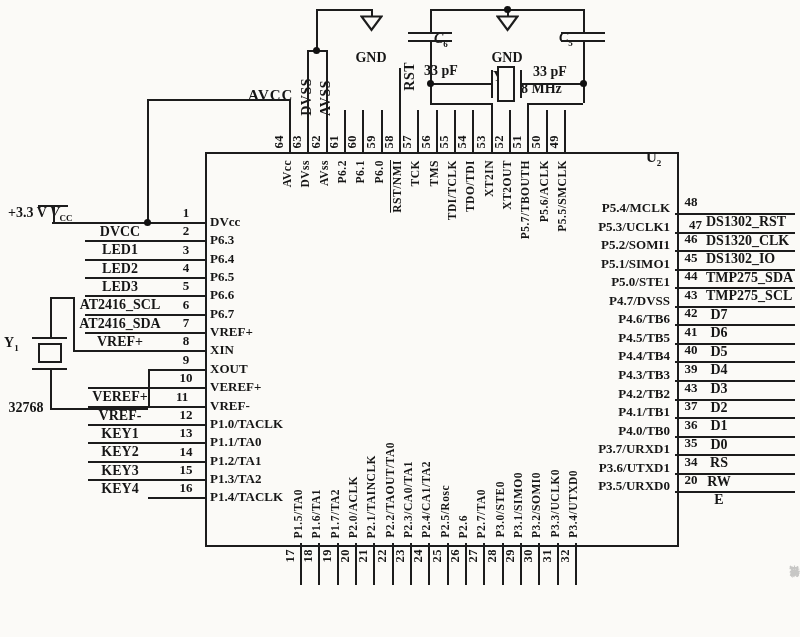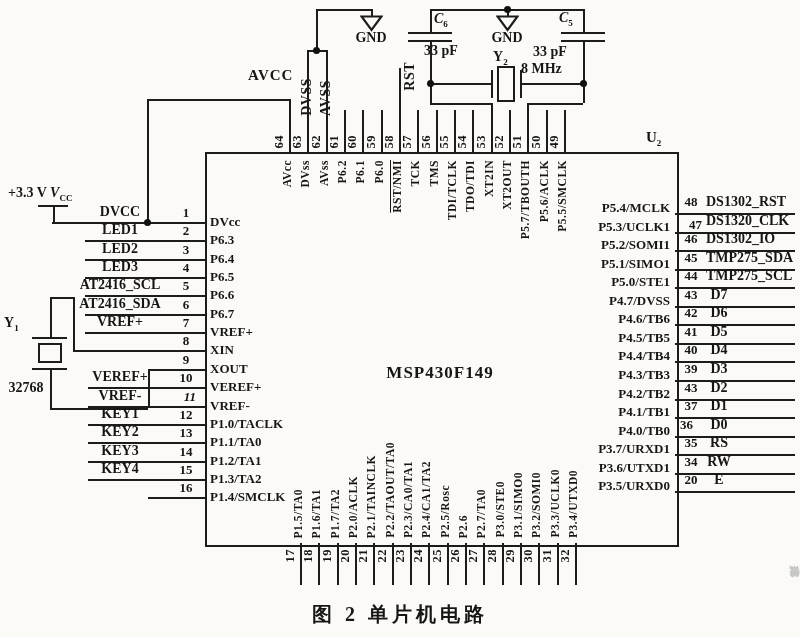--- a/index.html
+++ b/index.html
@@ -5,21 +5,21 @@
   html,body{margin:0;padding:0;background:#e8e8e8;}
   .canvas{
     position:relative;width:800px;height:637px;background:#fbfaf7;
     font-family:"Liberation Serif","DejaVu Serif",serif;color:#161616;
     overflow:hidden;margin:0 auto;
   }
   .abs{position:absolute;}
   .wire{position:absolute;background:#1c1c1c;}
   .dot{position:absolute;width:7px;height:7px;background:#111;border-radius:50%;}
   .chip{position:absolute;border:2px solid #1c1c1c;background:transparent;}
-  .lbl{position:absolute;font-weight:bold;font-size:14px;line-height:1.05;white-space:nowrap;}
+  .lbl{position:absolute;font-weight:bold;font-size:14px;line-height:1.05;white-space:nowrap;margin-top:20px;}
   .lbl.ctr{text-align:center;}
   .num{position:absolute;font-weight:bold;font-size:13px;line-height:1;white-space:nowrap;}
   .vtext{
     position:absolute;writing-mode:vertical-rl;transform:rotate(180deg);
     font-weight:bold;white-space:nowrap;line-height:1;letter-spacing:0.5px;
   }
   .vnum{font-size:12.5px;}
   .vpin{font-size:11.5px;}
   .ov{text-decoration:overline;}
   .inL{position:absolute;font-weight:bold;font-size:13px;line-height:1;white-space:nowrap;}
@@ -28,21 +28,20 @@
   sub{font-size:9px;}
   .caption{position:absolute;left:0;width:800px;text-align:center;font-size:20px;font-weight:bold;letter-spacing:4px;}
   .watermark{opacity:.45;color:#8a8a8a;font-size:10px;}
 </style>
 </head>
 <body>
 
 <div class="canvas">
 
   <div class="chip" style="left:205px;top:152px;width:470px;height:391px;"></div>
-  <div class="lbl ctr" style="left:205px;top:364px;width:470px;font-size:17px;letter-spacing:1px;">MSP430F149</div>
   <div class="lbl" style="left:646px;top:130px;font-size:15px;">
     <span>U</span><sub>2</sub>
   </div>
 
   <div class="lbl" style="left:8px;top:186px;">
     <span>+3.3 V</span>
     <span style="font-style:italic;">V</span><sub>CC</sub>
   </div>
   <div class="lbl" style="left:248px;top:68px;font-size:15px;letter-spacing:1px;">AVCC</div>
   <div class="vtext" style="left:300px;bottom:521px;font-size:14px;">DVSS</div>
@@ -245,42 +244,42 @@
       <div class="num" style="left: 176px; top: 334px; width: 20px; text-align: center;">8</div>
       <div class="inL" style="left: 210px; top: 343px;">XIN</div>
       <div class="wire" style="left: 148px; top: 369px; width: 57px; height: 2px;"></div>
       <div class="num" style="left: 176px; top: 353px; width: 20px; text-align: center;">9</div>
       <div class="inL" style="left: 210px; top: 362px;">XOUT</div>
       <div class="wire" style="left: 88px; top: 387px; width: 117px; height: 2px;"></div>
       <div class="num" style="left: 176px; top: 371px; width: 20px; text-align: center;">10</div>
       <div class="lbl ctr" style="left: 64px; top: 370px; width: 112px;">VEREF+</div>
       <div class="inL" style="left: 210px; top: 380px;">VEREF+</div>
       <div class="wire" style="left: 88px; top: 406px; width: 117px; height: 2px;"></div>
-      <div class="num" style="left: 176px; top: 390px; width: 20px; text-align: right; font-style: italic;">11</div>
+      <div class="num" style="left: 176px; top: 390px; width: 20px; text-align: left;">11</div>
       <div class="lbl ctr" style="left: 64px; top: 389px; width: 112px;">VREF-</div>
       <div class="inL" style="left: 210px; top: 399px;">VREF-</div>
       <div class="wire" style="left: 88px; top: 424px; width: 117px; height: 2px;"></div>
       <div class="num" style="left: 176px; top: 408px; width: 20px; text-align: center;">12</div>
       <div class="lbl ctr" style="left: 64px; top: 407px; width: 112px;">KEY1</div>
       <div class="inL" style="left: 210px; top: 417px;">P1.0/TACLK</div>
       <div class="wire" style="left: 88px; top: 442px; width: 117px; height: 2px;"></div>
       <div class="num" style="left: 176px; top: 426px; width: 20px; text-align: center;">13</div>
       <div class="lbl ctr" style="left: 64px; top: 425px; width: 112px;">KEY2</div>
       <div class="inL" style="left: 210px; top: 435px;">P1.1/TA0</div>
       <div class="wire" style="left: 88px; top: 461px; width: 117px; height: 2px;"></div>
       <div class="num" style="left: 176px; top: 445px; width: 20px; text-align: center;">14</div>
       <div class="lbl ctr" style="left: 64px; top: 444px; width: 112px;">KEY3</div>
       <div class="inL" style="left: 210px; top: 454px;">P1.2/TA1</div>
       <div class="wire" style="left: 88px; top: 479px; width: 117px; height: 2px;"></div>
       <div class="num" style="left: 176px; top: 463px; width: 20px; text-align: center;">15</div>
       <div class="lbl ctr" style="left: 64px; top: 462px; width: 112px;">KEY4</div>
       <div class="inL" style="left: 210px; top: 472px;">P1.3/TA2</div>
       <div class="wire" style="left: 148px; top: 497px; width: 57px; height: 2px;"></div>
       <div class="num" style="left: 176px; top: 481px; width: 20px; text-align: center;">16</div>
-      <div class="inL" style="left: 210px; top: 490px;">P1.4/SMCLK</div>
+      <div class="inL" style="left: 210px; top: 490px;">P1.4/TACLK</div>
       <div class="wire" style="left: 675px; top: 213px; width: 120px; height: 2px;"></div>
       <div class="num" style="left: 680px; top: 195px; width: 22px; text-align: center;">48</div>
       <div class="lbl" style="left: 706px; top: 195px;">DS1302_RST</div>
       <div class="inR" style="right: 130px; top: 201px;">P5.4/MCLK</div>
       <div class="wire" style="left: 675px; top: 232px; width: 120px; height: 2px;"></div>
       <div class="num" style="left: 680px; top: 218px; width: 22px; text-align: right;">47</div>
       <div class="lbl" style="left: 706px; top: 214px;">DS1320_CLK</div>
       <div class="inR" style="right: 130px; top: 220px;">P5.3/UCLK1</div>
       <div class="wire" style="left: 675px; top: 250px; width: 120px; height: 2px;"></div>
       <div class="num" style="left: 680px; top: 232px; width: 22px; text-align: center;">46</div>
@@ -316,36 +315,35 @@
       <div class="inR" style="right: 130px; top: 368px;">P4.3/TB3</div>
       <div class="wire" style="left: 675px; top: 399px; width: 120px; height: 2px;"></div>
       <div class="num" style="left: 680px; top: 381px; width: 22px; text-align: center;">43</div>
       <div class="lbl ctr" style="left: 697px; top: 381px; width: 44px;">D2</div>
       <div class="inR" style="right: 130px; top: 387px;">P4.2/TB2</div>
       <div class="wire" style="left: 675px; top: 417px; width: 120px; height: 2px;"></div>
       <div class="num" style="left: 680px; top: 399px; width: 22px; text-align: center;">37</div>
       <div class="lbl ctr" style="left: 697px; top: 399px; width: 44px;">D1</div>
       <div class="inR" style="right: 130px; top: 405px;">P4.1/TB1</div>
       <div class="wire" style="left: 675px; top: 436px; width: 120px; height: 2px;"></div>
-      <div class="num" style="left: 680px; top: 418px; width: 22px; text-align: left;">36</div>
+      <div class="num" style="left: 680px; top: 418px; width: 22px; text-align: center;">36</div>
       <div class="lbl ctr" style="left: 697px; top: 418px; width: 44px;">D0</div>
       <div class="inR" style="right: 130px; top: 424px;">P4.0/TB0</div>
       <div class="wire" style="left: 675px; top: 454px; width: 120px; height: 2px;"></div>
       <div class="num" style="left: 680px; top: 436px; width: 22px; text-align: center;">35</div>
       <div class="lbl ctr" style="left: 697px; top: 436px; width: 44px;">RS</div>
       <div class="inR" style="right: 130px; top: 442px;">P3.7/URXD1</div>
       <div class="wire" style="left: 675px; top: 473px; width: 120px; height: 2px;"></div>
       <div class="num" style="left: 680px; top: 455px; width: 22px; text-align: center;">34</div>
       <div class="lbl ctr" style="left: 697px; top: 455px; width: 44px;">RW</div>
       <div class="inR" style="right: 130px; top: 461px;">P3.6/UTXD1</div>
       <div class="wire" style="left: 675px; top: 491px; width: 120px; height: 2px;"></div>
       <div class="num" style="left: 680px; top: 473px; width: 22px; text-align: center;">20</div>
       <div class="lbl ctr" style="left: 697px; top: 473px; width: 44px;">E</div>
       <div class="inR" style="right: 130px; top: 479px;">P3.5/URXD0</div>
       <div class="wire" style="left: 491px; top: 103px; width: 2px; height: 49px;"></div>
       <div class="wire" style="left: 527px; top: 103px; width: 2px; height: 49px;"></div>
       <div class="wire" style="left: 399px; top: 68px; width: 2px; height: 84px;"></div>
       <div class="wire" style="left: 73px; top: 297px; width: 2px; height: 53px;"></div>
     </div>
 
-  <div class="caption" style="top:601px;">图 2   单片机电路</div>
   <div class="vtext watermark" style="left:790px;top:584px;">维普资讯</div>
 </div>
 
 </body></html>

